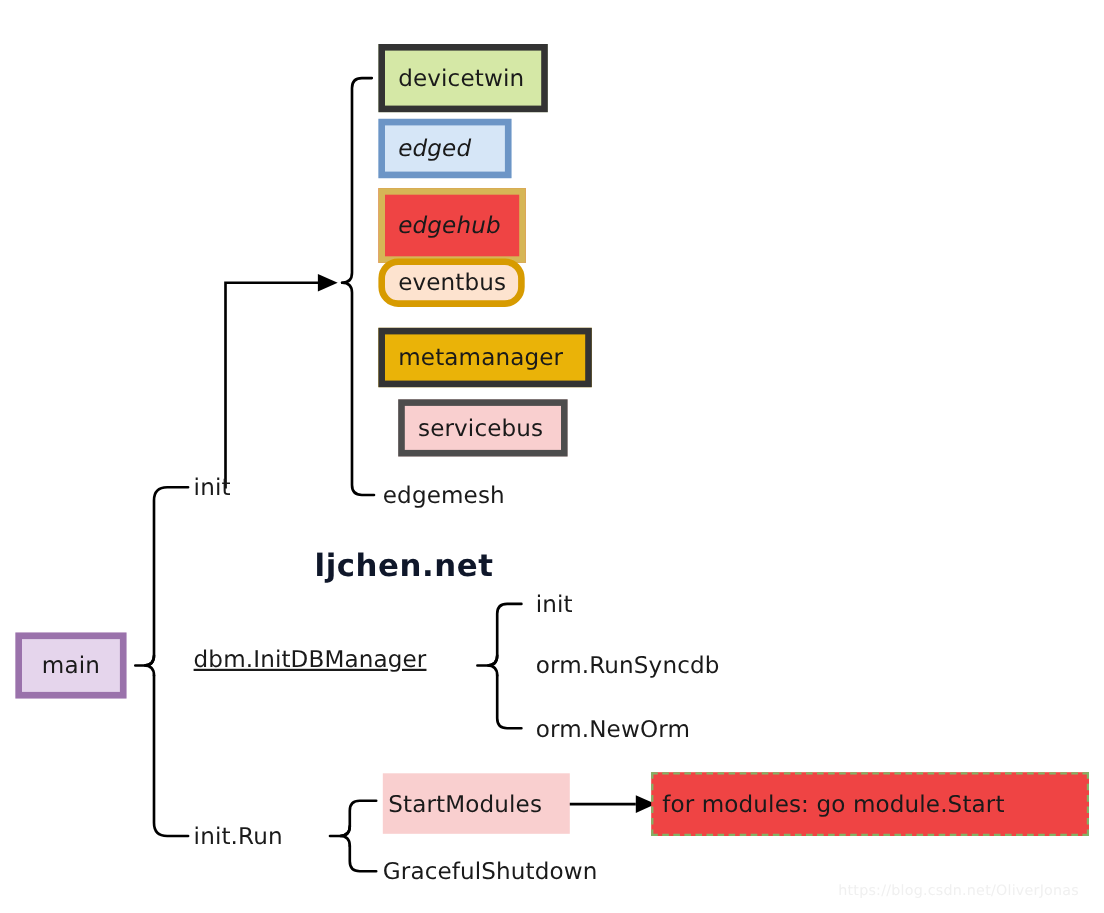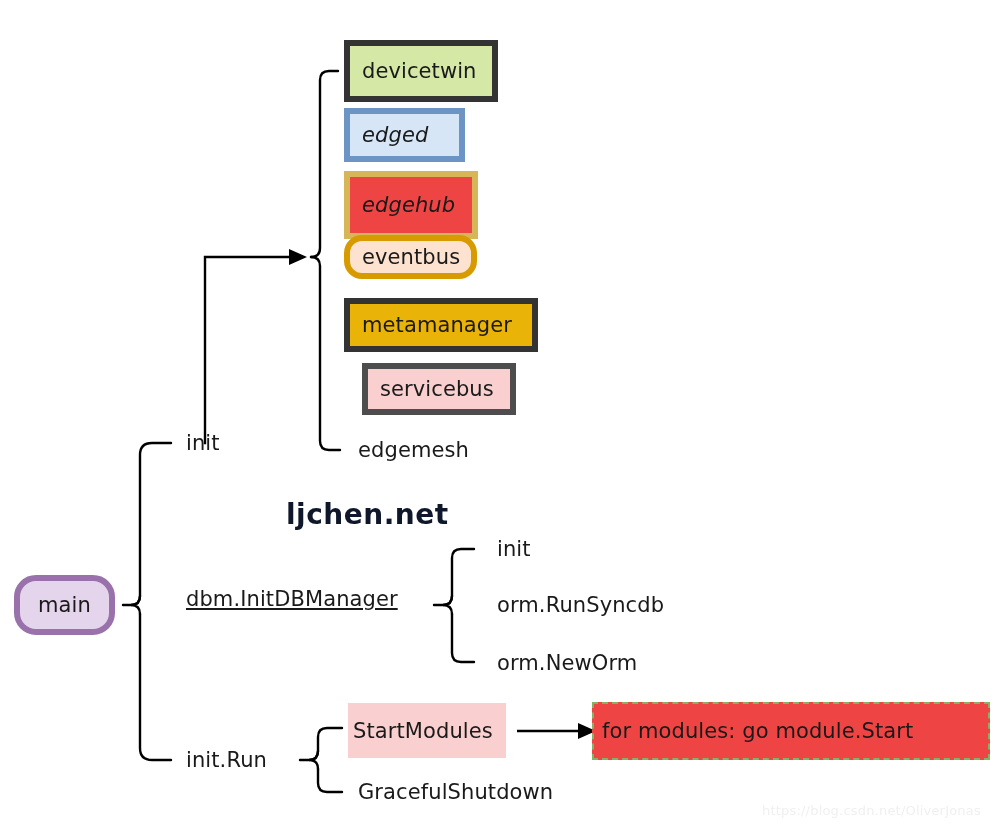--- a/index.html
+++ b/index.html
@@ -34,21 +34,20 @@
     white-space: nowrap;
   }
   .boxnode {
     padding-left: 12px;
     border: 6px solid #14b8a6;
   }
   .plainnode {
     padding: 0;
     border: none;
     background: none;
-    margin-left: 10px;
   }
   .watermark-main {
     position: absolute;
     font-size: 28px;
     font-weight: bold;
     color: #0f172a;
     letter-spacing: 0.5px;
     white-space: nowrap;
   }
   .watermark-foot {
@@ -93,21 +92,21 @@
       <path d="M 318 769 L 318 783 Q 318 792 327 792 L 342 792"></path>
       <path d="M 318 751 Q 318 760 309 760 Q 318 760 318 769"></path>
     </g>
 
     <g fill="none" stroke="#000000" stroke-width="2.4">
       <path d="M 517 731 L 578 731"></path>
     </g>
     <polygon points="578,723 596,731 578,739" fill="#000000"></polygon>
   </svg>
 
-  <div class="node boxnode" style="left:14px; top:575px; width:101px; height:60px; justify-content:center; padding-left:0; background:#e5d5ec; border-color:#9a72ab;border-radius:22px;">
+  <div class="node boxnode" style="left:14px; top:575px; width:101px; height:60px; justify-content:center; padding-left:0; background:#e5d5ec; border-color:#9a72ab;">
     <span>main</span>
   </div>
 
   <div class="node plainnode" style="left:176px; top:428px; height:30px;">
     <span>init</span>
   </div>
 
   <div class="node plainnode" style="left:176px; top:584px; height:30px;text-decoration:underline;">
     <span>dbm.InitDBManager</span>
   </div>
@@ -149,21 +148,21 @@
   </div>
 
   <div class="node plainnode" style="left:487px; top:590px; height:30px;">
     <span>orm.RunSyncdb</span>
   </div>
 
   <div class="node plainnode" style="left:487px; top:648px; height:30px;">
     <span>orm.NewOrm</span>
   </div>
 
-  <div class="node" style="left:348px; top:703px; width:158px; height:55px; background:#f9cfcf; border:none; padding-left:5px;">
+  <div class="node" style="left:348px; top:703px; width:170px; height:55px; background:#f9cfcf; border:none; padding-left:5px;">
     <span>StartModules</span>
   </div>
 
   <div class="node plainnode" style="left:348px; top:777px; height:30px;text-align:right;">
     <span>GracefulShutdown</span>
   </div>
 
   <div class="node" style="left:592px; top:702px; width:398px; height:58px; background:#ef4444; border:2px dashed #82b366; padding-left:8px;">
     <span>for modules: go module.Start</span>
   </div>

